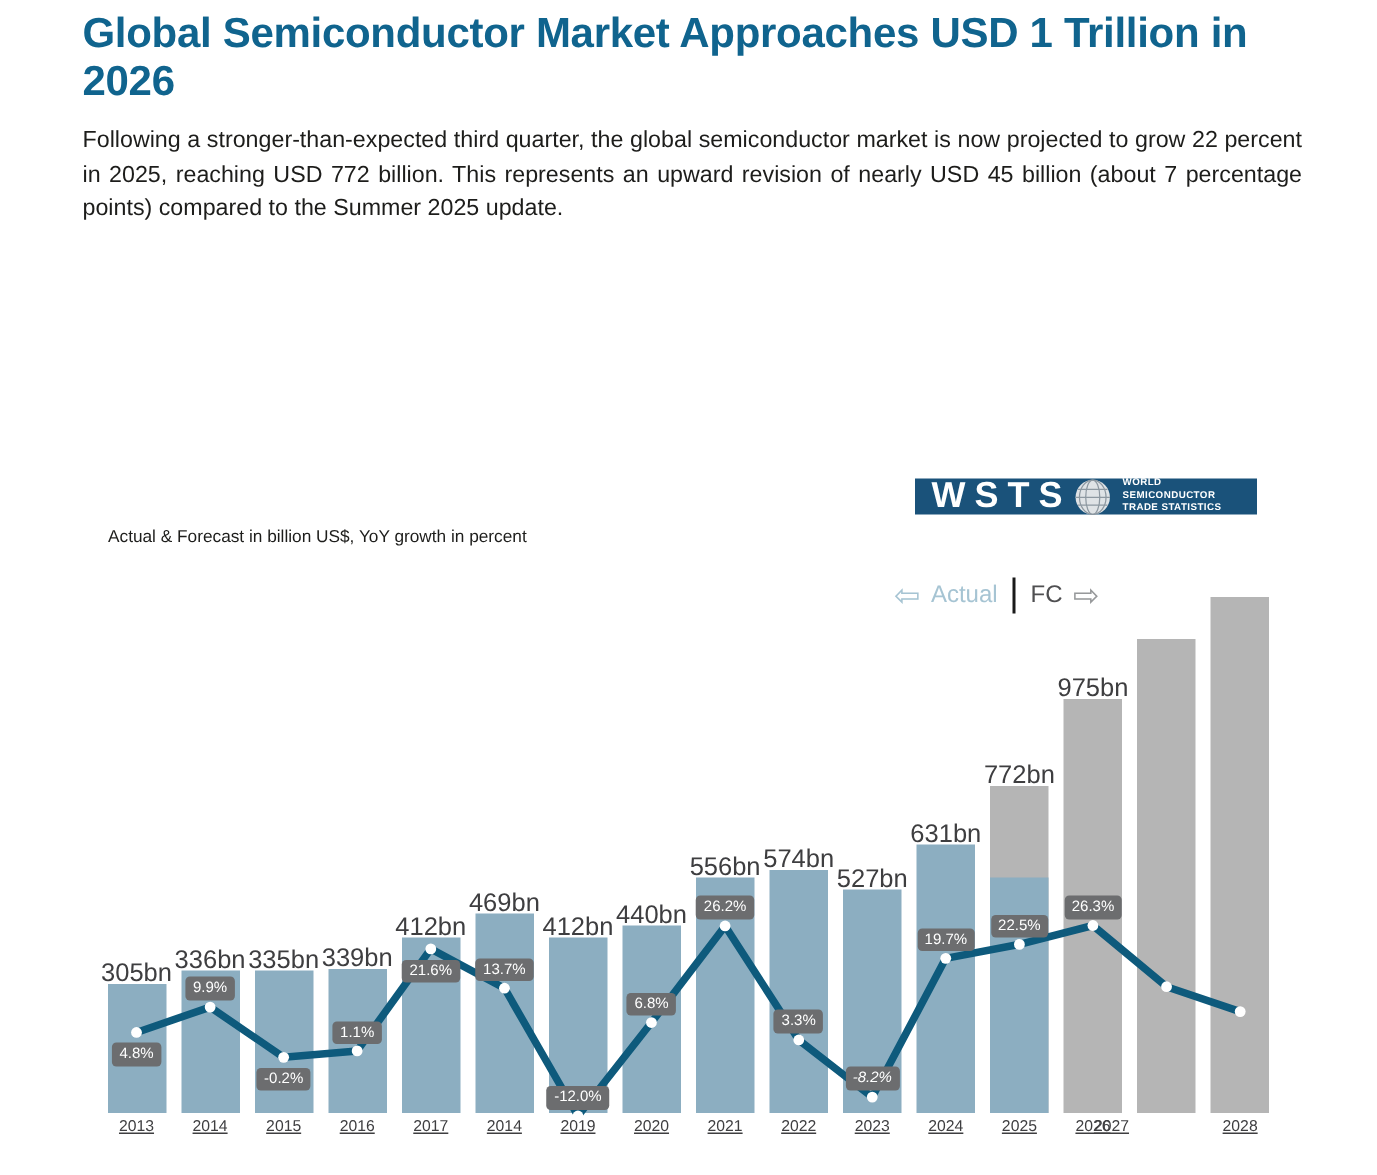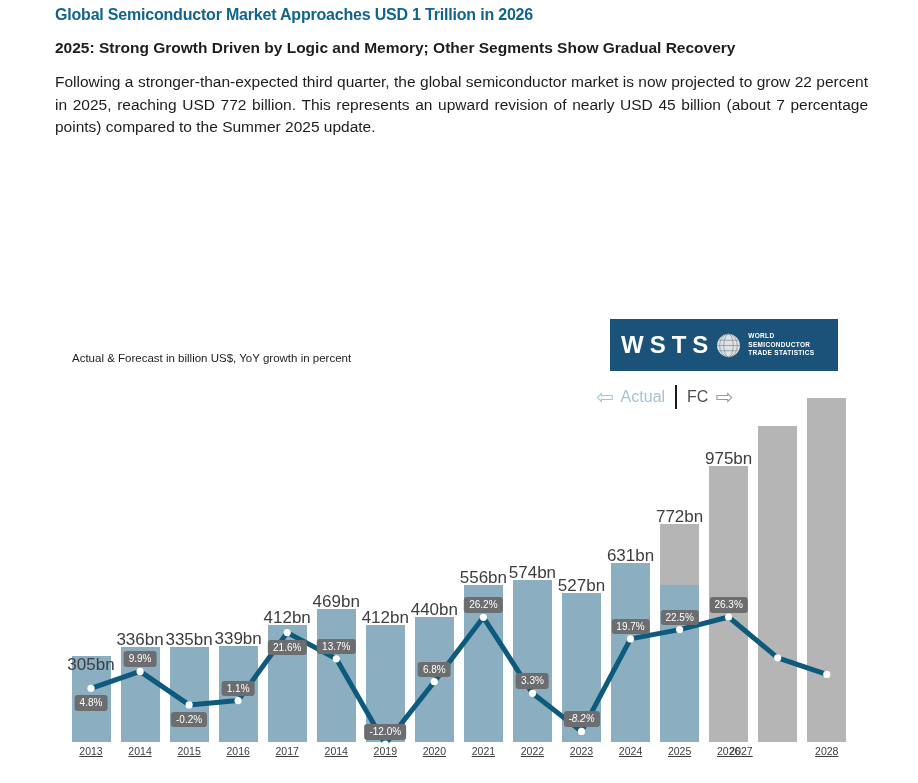--- a/index.html
+++ b/index.html
@@ -1,27 +1,27 @@
 <!DOCTYPE html>
 <html><head>
 <meta charset="utf-8">
 <style>
   html,body{margin:0;padding:0;background:#fff;}
   .page{position:relative;width:918px;height:783px;background:#fff;overflow:hidden;
         font-family:"Liberation Sans","DejaVu Sans",sans-serif;}
   .text-col{position:absolute;left:55px;top:6px;width:813px;}
-  .page-title{font-size:16px;font-weight:bold;color:#10648E;margin:0 0 13px 0;letter-spacing:-0.2px;}
+  .page-title{font-size:28px;font-weight:bold;color:#10648E;margin:0 0 13px 0;letter-spacing:-0.2px;}
   .lead{font-size:15.5px;font-weight:bold;color:#565759;line-height:21px;text-align:justify;margin:0 0 36px 0;}
   .section-heading{font-size:15.5px;font-weight:bold;color:#1D1D1B;line-height:21px;text-align:justify;margin:0 0 13px 0;}
   .body-p{font-size:15.5px;color:#1D1D1B;line-height:22.5px;text-align:justify;margin:0;}
 
   .chart-title{position:absolute;left:68px;top:318px;font-size:17.5px;font-weight:bold;color:#10648E;}
   .chart-subtitle{position:absolute;left:72px;top:352px;font-size:11.5px;color:#1D1D1B;}
 
-  .logo{position:absolute;left:610px;top:319px;width:228px;height:52px;background:#1A527A;
+  .logo{position:absolute;left:610px;top:319px;width:228px;height:24px;background:#1A527A;
         display:flex;align-items:center;padding:0 11px;box-sizing:border-box;}
   .logo-wordmark{color:#fff;font-size:24px;font-weight:bold;letter-spacing:6px;line-height:1;}
   .logo-globe{flex:0 0 auto;margin-left:2px;display:block;}
   .logo-text{color:#fff;font-size:6.5px;font-weight:bold;line-height:1.35;letter-spacing:0.3px;margin-left:7px;white-space:pre-line;}
 
   .legend{position:absolute;left:596px;top:384px;display:flex;align-items:center;gap:7px;height:26px;}
   .arrow-left{color:#A6C4D3;font-size:21px;line-height:1;font-family:"DejaVu Sans",sans-serif;}
   .legend-actual{color:#A6C4D3;font-size:16px;}
   .legend-divider{width:2px;height:24px;background:#1a1a1a;margin:0 3px;}
   .legend-fc{color:#4F4F51;font-size:16px;}
@@ -37,21 +37,20 @@
              padding:2px 5px;border-radius:3px;transform:translateX(-50%);white-space:nowrap;line-height:1.15;}
   #growth-svg{position:absolute;left:0;top:0;z-index:3;pointer-events:none;}
 </style>
 </head>
 <body>
 
 <div class="page">
 
   <div class="text-col">
     <h1 class="page-title">Global Semiconductor Market Approaches USD 1 Trillion in 2026</h1>
-    <h2 class="section-heading">2025: Strong Growth Driven by Logic and Memory; Other Segments Show Gradual Recovery</h2>
     <p class="body-p">Following a stronger-than-expected third quarter, the global semiconductor market is now projected to grow 22 percent in 2025, reaching USD 772 billion. This represents an upward revision of nearly USD 45 billion (about 7 percentage points) compared to the Summer 2025 update.</p>
   </div>
 
   <div class="chart-subtitle">Actual &amp; Forecast in billion US$, YoY growth in percent</div>
 
   <div class="logo">
     <span class="logo-wordmark">WSTS</span>
     <svg class="logo-globe" width="25" height="25" viewBox="0 0 24 24">
       <circle cx="12" cy="12" r="11" fill="#DFE3E6"></circle>
       <g stroke="#8D98A1" stroke-width="0.8" fill="none">
@@ -68,21 +67,21 @@
   <div class="legend">
     <span class="arrow-left">⇦</span>
     <span class="legend-actual">Actual</span>
     <span class="legend-divider"></span>
     <span class="legend-fc">FC</span>
     <span class="arrow-right">⇨</span>
   </div>
 
   <div id="chart-layer">
       <div class="bar blue" style="left: 71.5px; top: 655.7px; width: 39px; height: 86.3px;"></div>
-      <div class="val-label" style="left: 91px; top: 638.7px; margin-top: 16px;">305bn</div>
+      <div class="val-label" style="left: 91px; top: 638.7px;">305bn</div>
       <div class="year-label" style="left: 91px; top: 745px;">2013</div>
       <div class="bar blue" style="left: 120.6px; top: 646.9px; width: 39px; height: 95.1px;"></div>
       <div class="val-label" style="left: 140.05px; top: 629.9px;">336bn</div>
       <div class="year-label" style="left: 140.05px; top: 745px;">2014</div>
       <div class="bar blue" style="left: 169.6px; top: 647.2px; width: 39px; height: 94.8px;"></div>
       <div class="val-label" style="left: 189.1px; top: 630.2px;">335bn</div>
       <div class="year-label" style="left: 189.1px; top: 745px;">2015</div>
       <div class="bar blue" style="left: 218.6px; top: 646px; width: 39px; height: 96px;"></div>
       <div class="val-label" style="left: 238.15px; top: 629px;">339bn</div>
       <div class="year-label" style="left: 238.15px; top: 745px;">2016</div>

